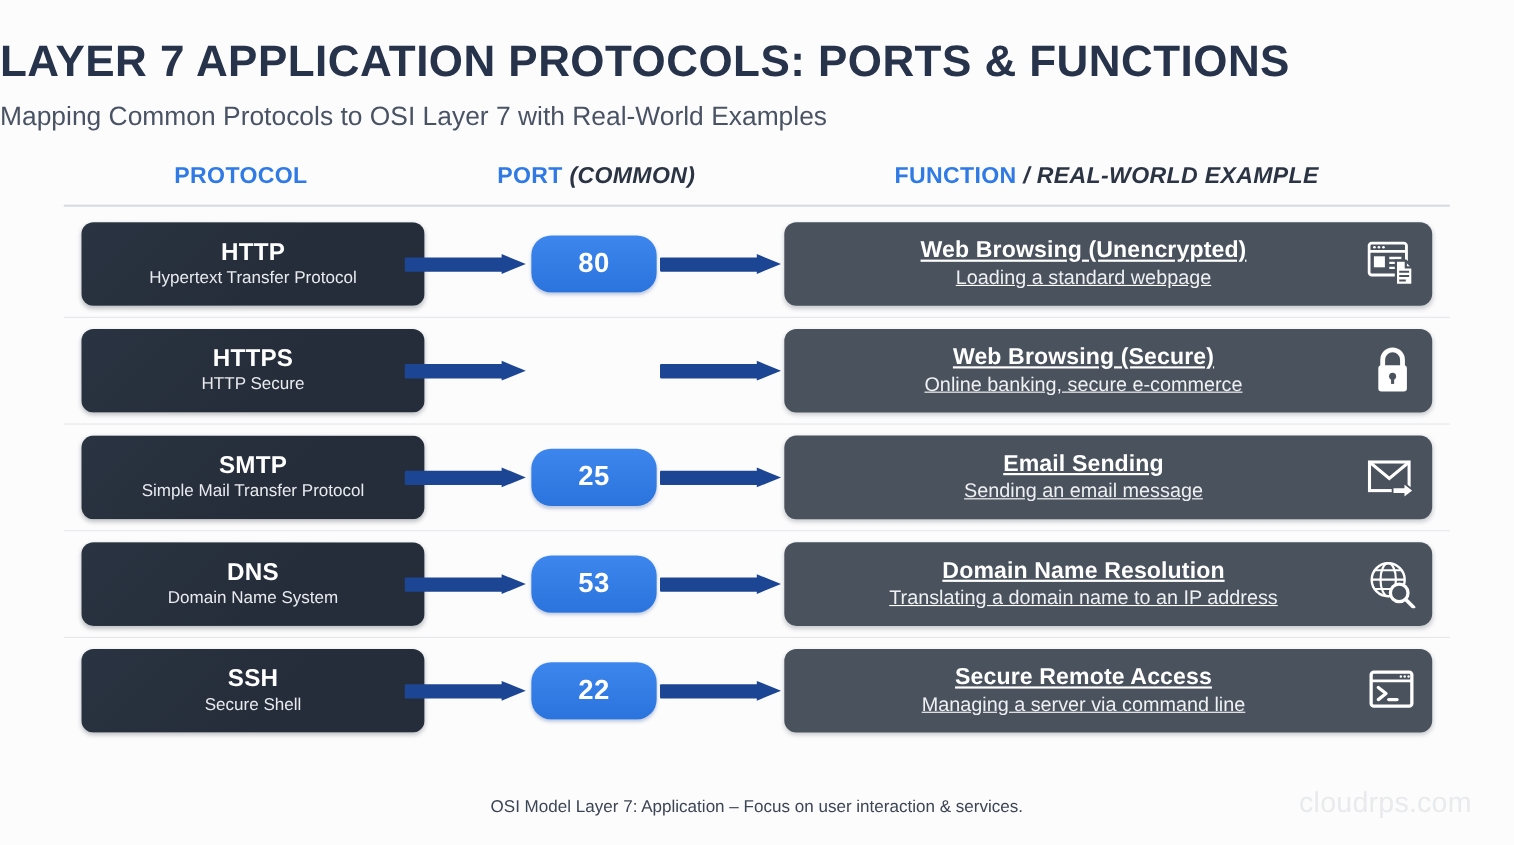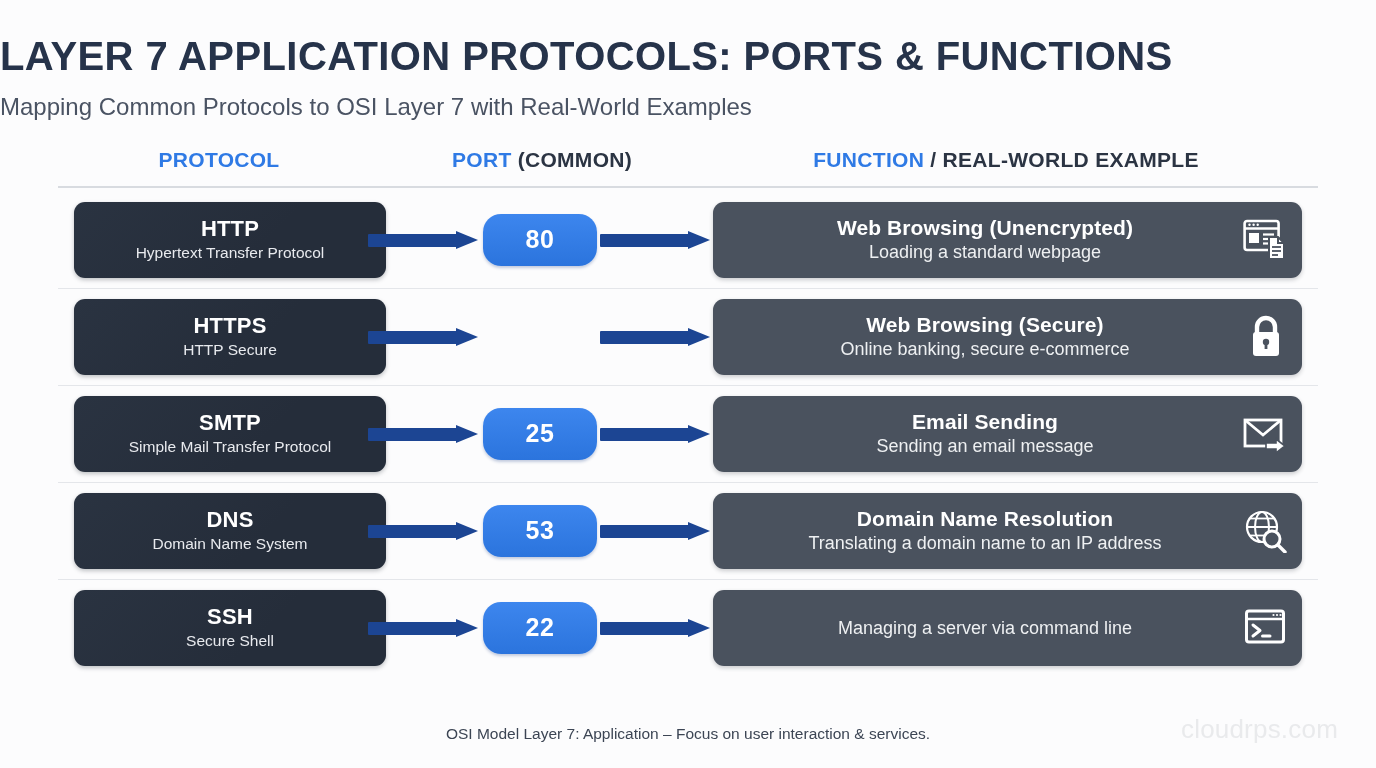--- a/index.html
+++ b/index.html
@@ -47,21 +47,21 @@
   .col-head {
     position: absolute;
     top: 0;
     font-size: 21px;
     font-weight: bold;
     letter-spacing: 0.3px;
     white-space: nowrap;
     transform: translateX(-50%);
   }
   .col-head .accent { color: #2f7ae5; }
-  .col-head .plain  { color: #2b3443; }
+  .col-head .plain  { color: #2b3443; font-style: italic; }
   .ch-protocol { left: 219px; }
   .ch-port     { left: 542px; }
   .ch-function { left: 1006px; }
 
   .head-rule {
     position: absolute;
     left: 58px;
     right: 58px;
     top: 38px;
     height: 2px;
@@ -178,20 +178,21 @@
     box-shadow: 0 2px 4px rgba(30,36,46,0.22);
     display: flex;
     align-items: center;
     color: #ffffff;
   }
   .fn-text {
     flex: 1;
     text-align: center;
     padding-left: 31px;
     padding-right: 4px;
+    text-decoration: underline;
   }
   .fn-title {
     font-size: 21px;
     font-weight: bold;
     line-height: 1.12;
     letter-spacing: 0.1px;
   }
   .fn-sub {
     font-size: 18px;
     font-weight: 400;
@@ -394,20 +395,21 @@
         <div class="shaft"></div>
         <div class="head"></div>
       </div>
     <div class="port-badge">22</div>
     <div class="arrow arrow-2">
         <div class="shaft"></div>
         <div class="head"></div>
       </div>
     <div class="function-card">
       <div class="fn-text">
+        <div class="fn-title">Secure Remote Access</div>
         <div class="fn-sub">Managing a server via command line</div>
       </div>
       <div class="fn-icon">
         <svg width="44" height="40" viewBox="0 0 44 40" fill="none">
           <rect x="2.5" y="3" width="37" height="31" rx="2.5" stroke="#ffffff" stroke-width="3"></rect>
           <line x1="2.5" y1="11" x2="39.5" y2="11" stroke="#ffffff" stroke-width="2.4"></line>
           <circle cx="29.5" cy="7" r="1.1" fill="#ffffff"></circle>
           <circle cx="33" cy="7" r="1.1" fill="#ffffff"></circle>
           <circle cx="36.5" cy="7" r="1.1" fill="#ffffff"></circle>
           <path d="M9 17 L16 22.5 L9 28" stroke="#ffffff" stroke-width="3" fill="none" stroke-linecap="round" stroke-linejoin="round"></path>

